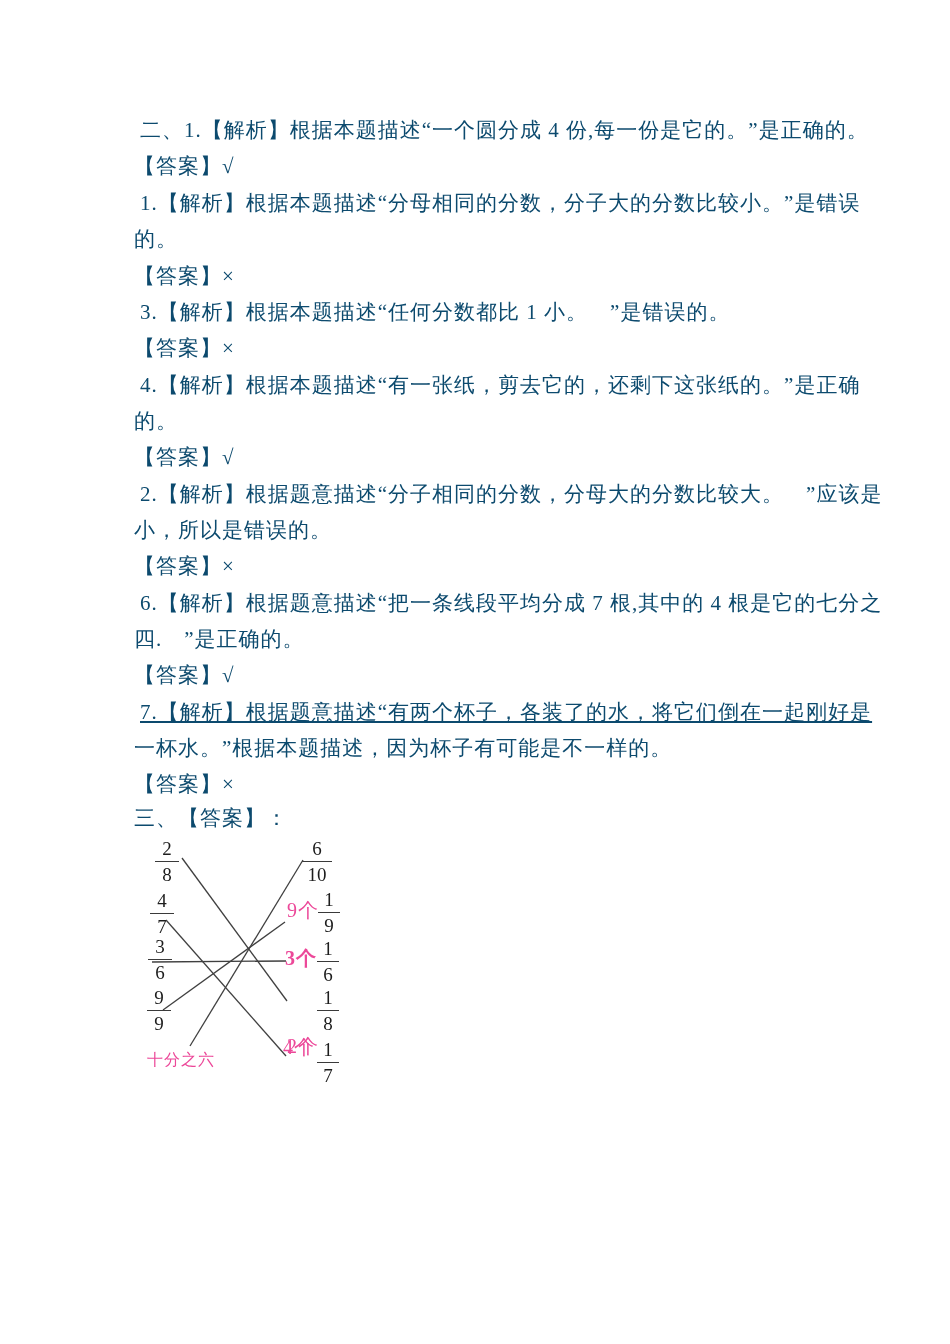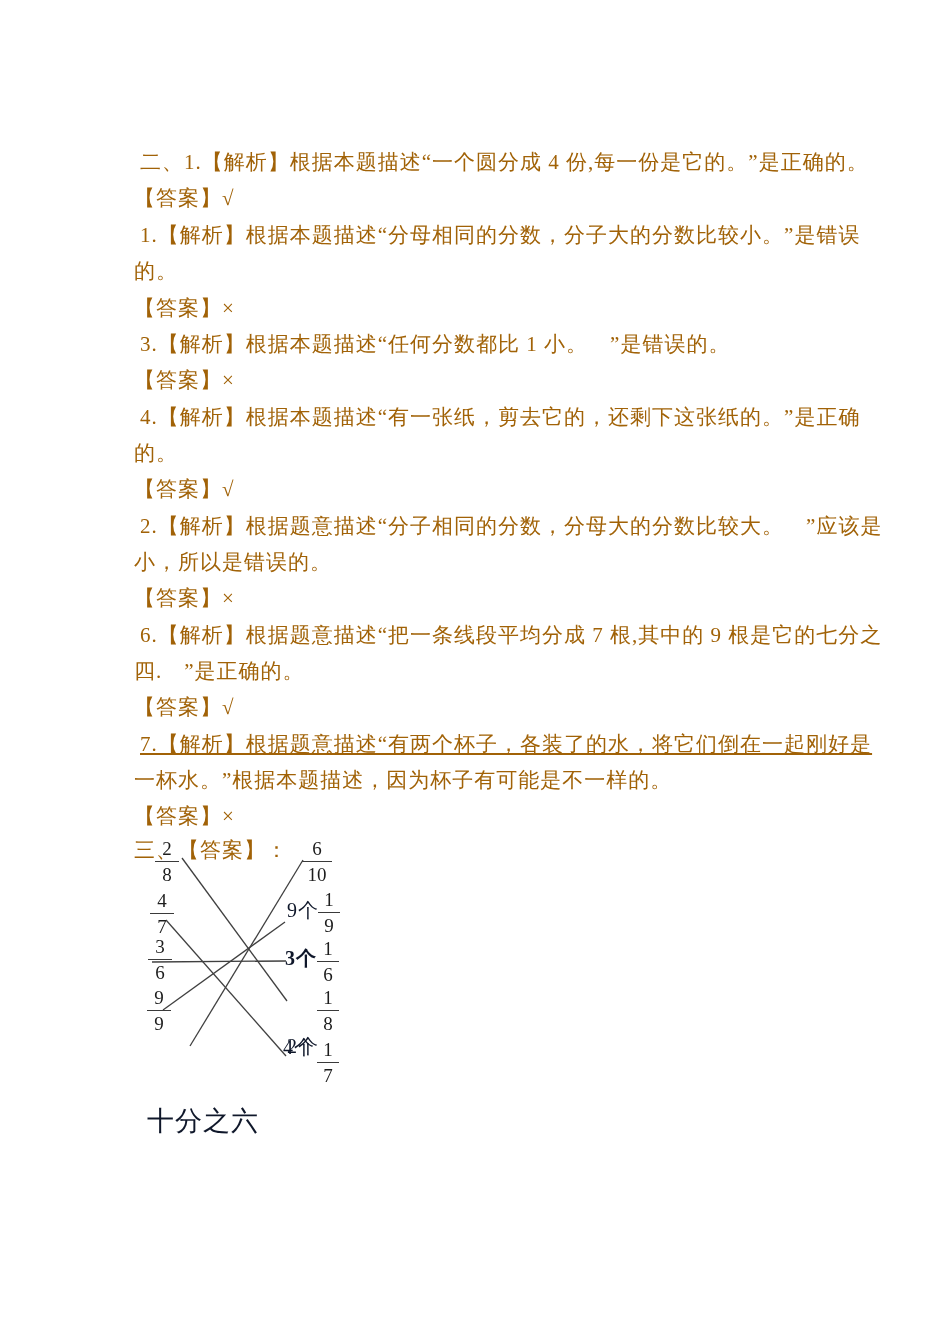--- a/index.html
+++ b/index.html
@@ -14,22 +14,21 @@
     overflow: hidden;
     font-family: "Liberation Serif", "DejaVu Serif", serif;
     color: #1d1d1d;
   }
   .tline {
     position: absolute;
     font-size: 21px;
     line-height: 24px;
     letter-spacing: 1px;
     white-space: pre;
-    color: #a16207;
-    margin-top: 32px;
+    color: #0c4a6e;
   }
   .diagram {
     position: absolute;
     left: 0; top: 0;
     width: 950px; height: 1344px;
   }
   .frac {
     position: absolute;
     text-align: center;
     font-size: 19px;
@@ -37,21 +36,21 @@
     color: #1d1d1d;
   }
   .frac .num { display: block; padding-bottom: 3px; }
   .frac .den { display: block; border-top: 1.6px solid #3a3a3a; padding-top: 3px; }
   .dlabel {
     position: absolute;
     font-size: 20px;
     line-height: 1;
     letter-spacing: 1px;
     white-space: pre;
-    color: #0f172a;
+    color: #ec4899;
   }
   svg.links {
     position: absolute;
     left: 0; top: 0;
     pointer-events: none;
   }
   svg.links line { stroke: #404040; stroke-width: 1.3; }
 </style>
 </head>
 <body>
@@ -67,21 +66,21 @@
 <div class="tline" style="left:134px; top:336px;">【答案】×</div>
 
 <div class="tline" style="left:140px; top:373px;">4.【解析】根据本题描述“有一张纸，剪去它的，还剩下这张纸的。”是正确</div>
 <div class="tline" style="left:134px; top:409px;">的。</div>
 <div class="tline" style="left:134px; top:445px;">【答案】√</div>
 
 <div class="tline" style="left:140px; top:482px;">2.【解析】根据题意描述“分子相同的分数，分母大的分数比较大。　”应该是</div>
 <div class="tline" style="left:134px; top:518px;">小，所以是错误的。</div>
 <div class="tline" style="left:134px; top:554px;">【答案】×</div>
 
-<div class="tline" style="left:140px; top:591px;">6.【解析】根据题意描述“把一条线段平均分成 7 根,其中的 9 根是它的七分之</div>
+<div class="tline" style="left:140px; top:591px;">6.【解析】根据题意描述“把一条线段平均分成 7 根,其中的 4 根是它的七分之</div>
 <div class="tline" style="left:134px; top:627px;">四.　”是正确的。</div>
 <div class="tline" style="left:134px; top:663px;">【答案】√</div>
 
 <div class="tline" style="left:140px; top:700px;text-decoration:underline;">7.【解析】根据题意描述“有两个杯子，各装了的水，将它们倒在一起刚好是</div>
 <div class="tline" style="left:134px; top:736px;">一杯水。”根据本题描述，因为杯子有可能是不一样的。</div>
 <div class="tline" style="left:134px; top:772px;">【答案】×</div>
 
 <div class="tline" style="left:134px; top:808px;font-family:Liberation Mono, monospace;">三、【答案】：</div>
 
 <div class="diagram">
@@ -95,21 +94,21 @@
     <span class="den">7</span>
   </div>
   <div class="frac" style="left:148px; top:937px; width:24px;">
     <span class="num">3</span>
     <span class="den">6</span>
   </div>
   <div class="frac" style="left:147px; top:988px; width:24px;">
     <span class="num">9</span>
     <span class="den">9</span>
   </div>
-  <div class="dlabel" style="left:147px; top:1108px; font-size:27px;text-align:center;">十分之六</div>
+  <div class="dlabel" style="left:147px; top:1052px; font-size:16px;text-align:center;">十分之六</div>
 
   <div class="frac" style="left:302px; top:839px; width:30px;">
     <span class="num">6</span>
     <span class="den">10</span>
   </div>
 
   <div class="dlabel" style="left:287px; top:900px;">9个</div>
   <div class="frac" style="left:318px; top:890px; width:22px;">
     <span class="num">1</span>
     <span class="den">9</span>

